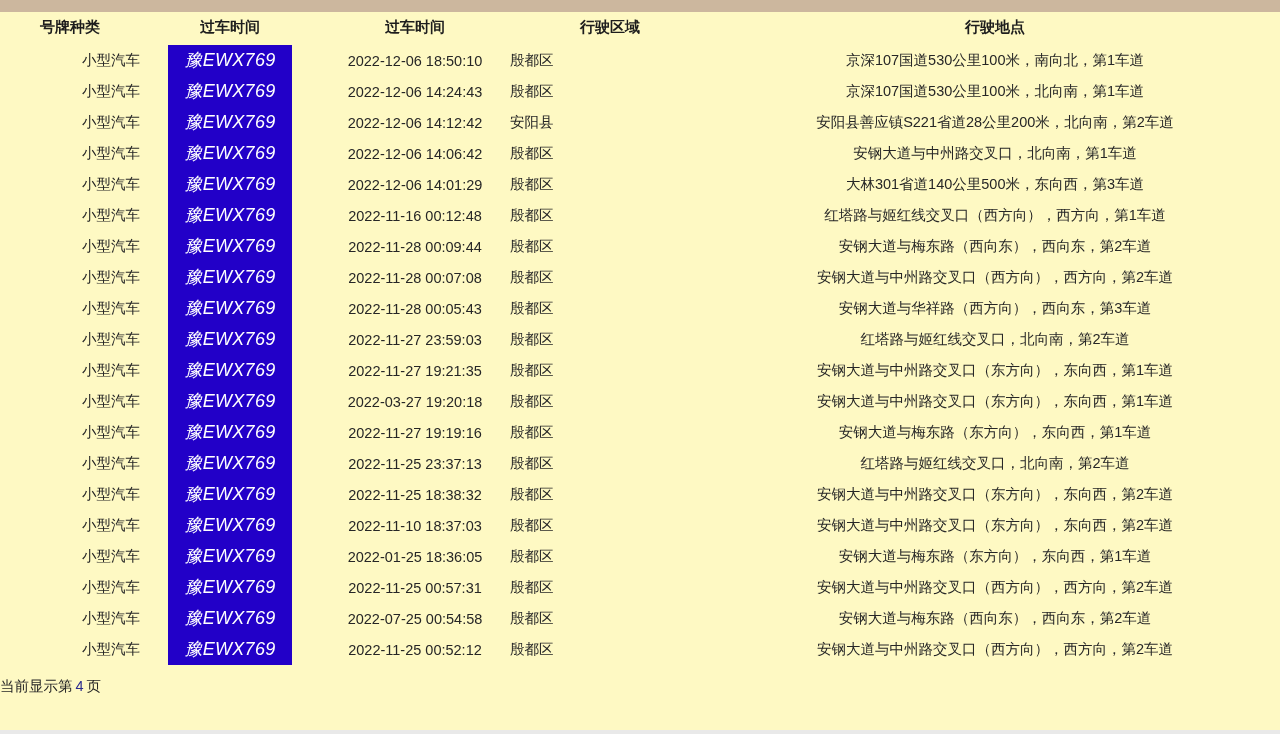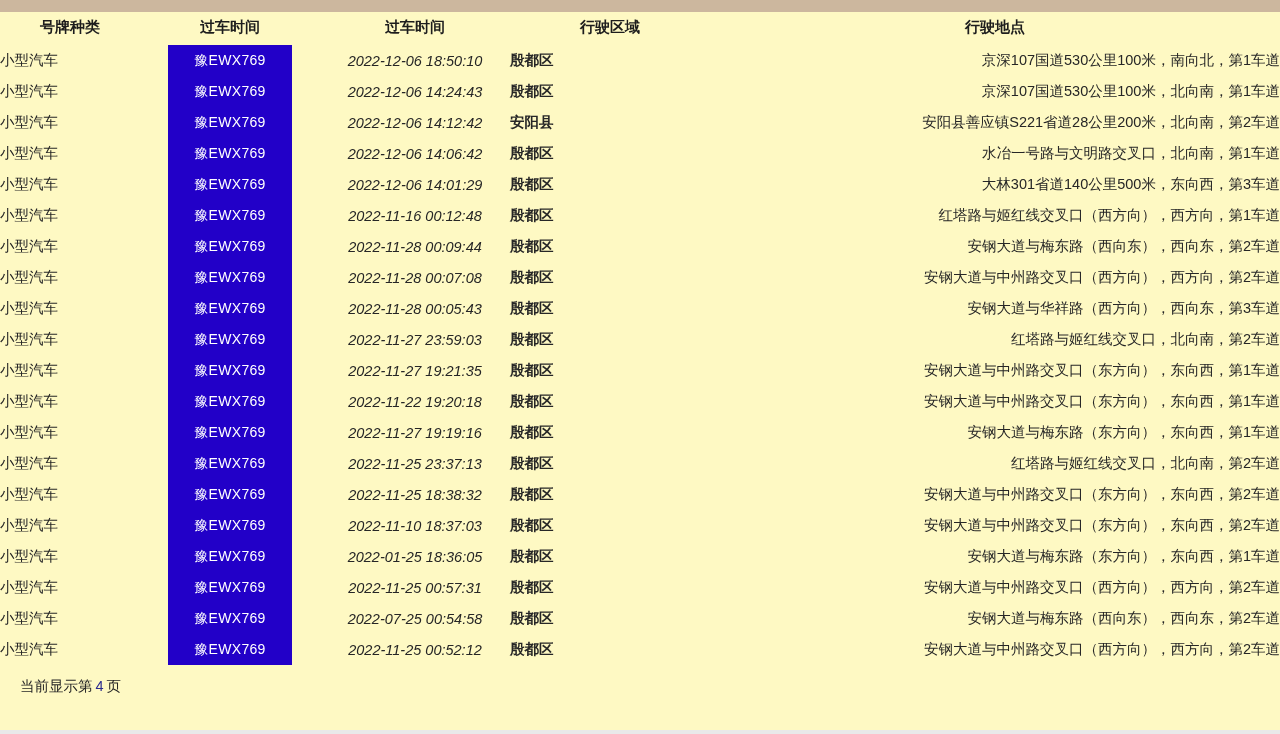--- a/index.html
+++ b/index.html
@@ -42,54 +42,52 @@
     vertical-align: middle;
     white-space: nowrap;
   }
   col.c-type    { width: 140px; }
   col.c-plate   { width: 180px; }
   col.c-time    { width: 190px; }
   col.c-region  { width: 200px; }
   col.c-place   { width: 570px; }
 
   .cell-type {
-    text-align: left;
+    text-align: right;
     padding-left: 0;
   }
   .cell-plate {
     text-align: center;
   }
   .plate-chip {
     display: block;
     background: #2200c8;
     color: #ffffff;
-    font-size: 14px;
+    font-size: 18px;
     line-height: 31px;
     height: 31px;
     width: 124px;
     margin: 0 auto;
     text-align: center;
     letter-spacing: 0.3px;
+    font-style: italic;
   }
   .cell-time {
     text-align: center;
-    font-style: italic;
   }
   .cell-region {
     text-align: left;
     padding-left: 18px;
-    font-weight: bold;
   }
   .cell-place {
-    text-align: right;
+    text-align: center;
     padding-left: 10px;
   }
   .footer {
     margin-top: 12px;
-    padding-left: 20px;
     font-size: 14.5px;
     color: #262626;
   }
   .footer .page-num {
     color: #2b2b8f;
     padding: 0 3px;
   }
   .bottom-strip {
     position: absolute;
     left: 0;
@@ -149,21 +147,21 @@
           <td class="cell-region">安阳县</td>
           <td class="cell-place">安阳县善应镇S221省道28公里200米，北向南，第2车道</td>
         </tr>
         <tr>
           <td class="cell-type">小型汽车</td>
           <td class="cell-plate">
             <span class="plate-chip">豫EWX769</span>
           </td>
           <td class="cell-time">2022-12-06 14:06:42</td>
           <td class="cell-region">殷都区</td>
-          <td class="cell-place">水冶一号路与文明路交叉口，北向南，第1车道</td>
+          <td class="cell-place">安钢大道与中州路交叉口，北向南，第1车道</td>
         </tr>
         <tr>
           <td class="cell-type">小型汽车</td>
           <td class="cell-plate">
             <span class="plate-chip">豫EWX769</span>
           </td>
           <td class="cell-time">2022-12-06 14:01:29</td>
           <td class="cell-region">殷都区</td>
           <td class="cell-place">大林301省道140公里500米，东向西，第3车道</td>
         </tr>
@@ -219,21 +217,21 @@
           </td>
           <td class="cell-time">2022-11-27 19:21:35</td>
           <td class="cell-region">殷都区</td>
           <td class="cell-place">安钢大道与中州路交叉口（东方向），东向西，第1车道</td>
         </tr>
         <tr>
           <td class="cell-type">小型汽车</td>
           <td class="cell-plate">
             <span class="plate-chip">豫EWX769</span>
           </td>
-          <td class="cell-time">2022-11-22 19:20:18</td>
+          <td class="cell-time">2022-03-27 19:20:18</td>
           <td class="cell-region">殷都区</td>
           <td class="cell-place">安钢大道与中州路交叉口（东方向），东向西，第1车道</td>
         </tr>
         <tr>
           <td class="cell-type">小型汽车</td>
           <td class="cell-plate">
             <span class="plate-chip">豫EWX769</span>
           </td>
           <td class="cell-time">2022-11-27 19:19:16</td>
           <td class="cell-region">殷都区</td>

